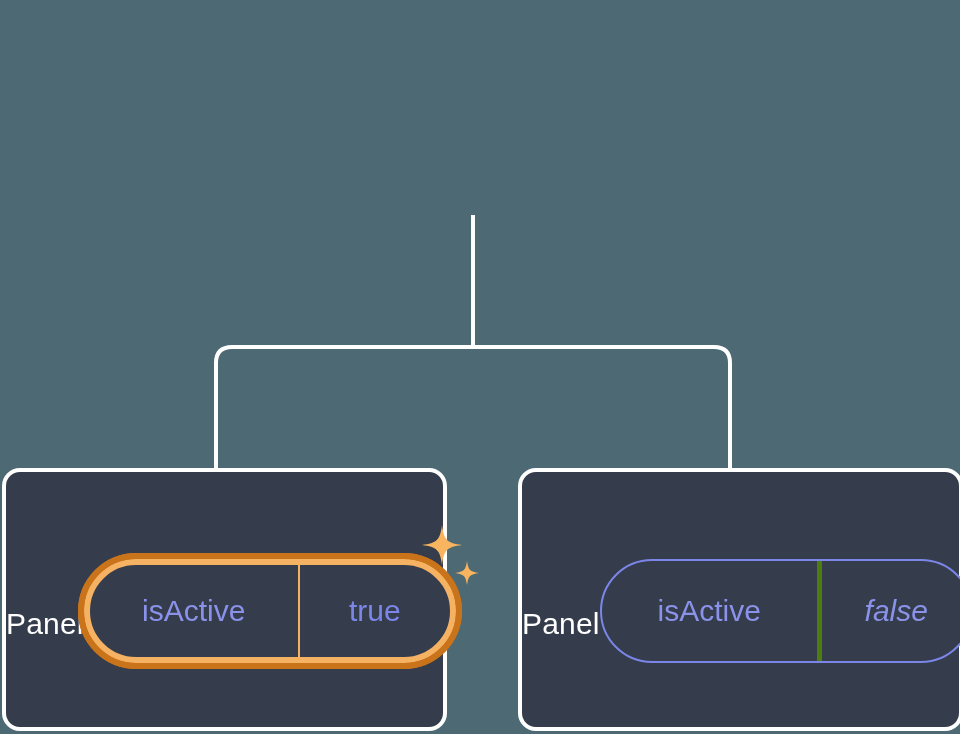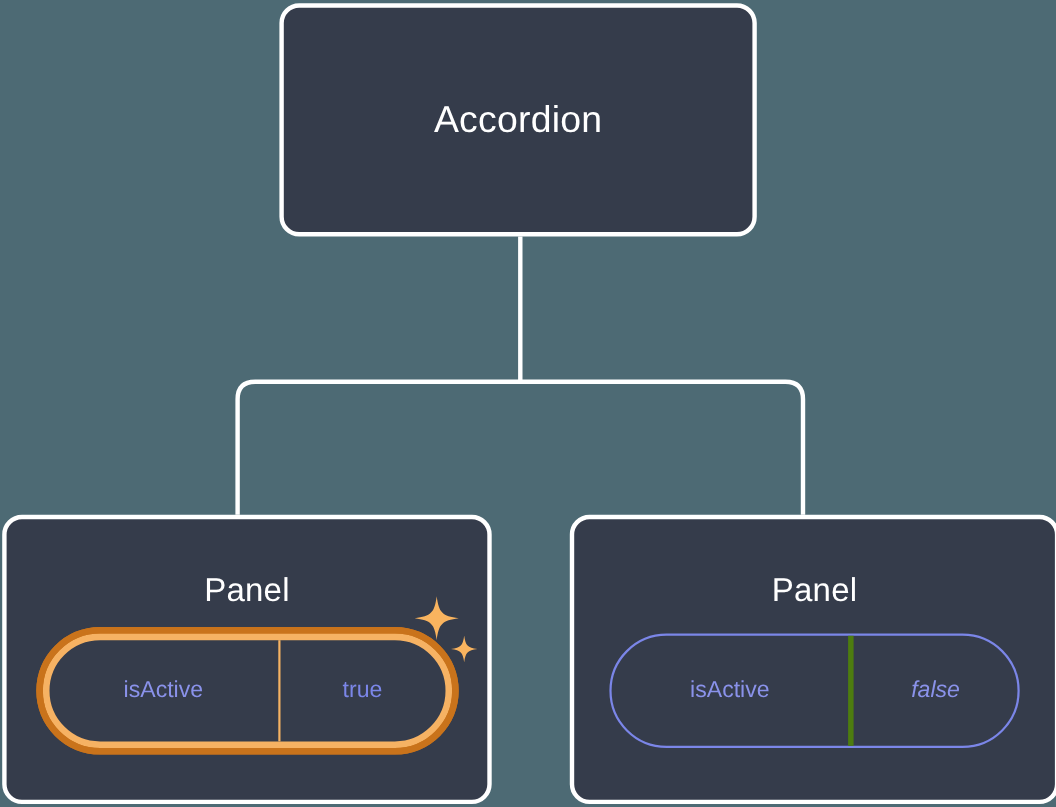--- a/index.html
+++ b/index.html
@@ -50,21 +50,21 @@
     color: #ffffff;
     font-size: 34px;
     letter-spacing: 0.2px;
   }
 
   .node-panel {
     width: 445px;
     height: 263px;
     top: 468px;
     display: flex;
-    flex-direction: column;
+    flex-direction: row;
     align-items: center;
   }
   .node-panel.left  { left: 2px; }
   .node-panel.right { left: 518px; }
 
   .node-title-panel {
     color: #ffffff;
     font-size: 30px;
     margin-top: 48px;
     letter-spacing: 0.2px;
@@ -80,21 +80,21 @@
     display: flex;
     align-items: stretch;
     height: 104px;
     border-radius: 56px;
     background: #353c4b;
   }
   .pill-cell {
     display: flex;
     align-items: center;
     justify-content: center;
-    font-size: 21px;
+    font-size: 30px;
     color: #8a92ea;
     padding: 4px 26px;
     box-sizing: border-box;
   }
   .pill-cell.value-bold {
     font-weight: normal;
     color: #7b86e8;
   }
 
   
@@ -128,23 +128,20 @@
 
 <div class="stage">
 
   <svg class="connectors" viewBox="0 0 960 734" width="960" height="734">
 
     <path d="M 473 215 L 473 347" fill="none" stroke="#ffffff" stroke-width="4"></path>
 
     <path d="M 216 468 L 216 363 Q 216 347 232 347 L 714 347 Q 730 347 730 363 L 730 468" fill="none" stroke="#ffffff" stroke-width="4" stroke-linecap="butt"></path>
   </svg>
 
-  <div class="node node-root">
-    <span class="node-title-root">Accordion</span>
-  </div>
 
   <div class="node node-panel left">
     <span class="node-title-panel">Panel</span>
 
     <div class="pill-wrap">
       <div class="pill highlight">
         <div class="pill-cell key">isActive</div>
         <div class="pill-cell value value-bold">true</div>
       </div>
 

